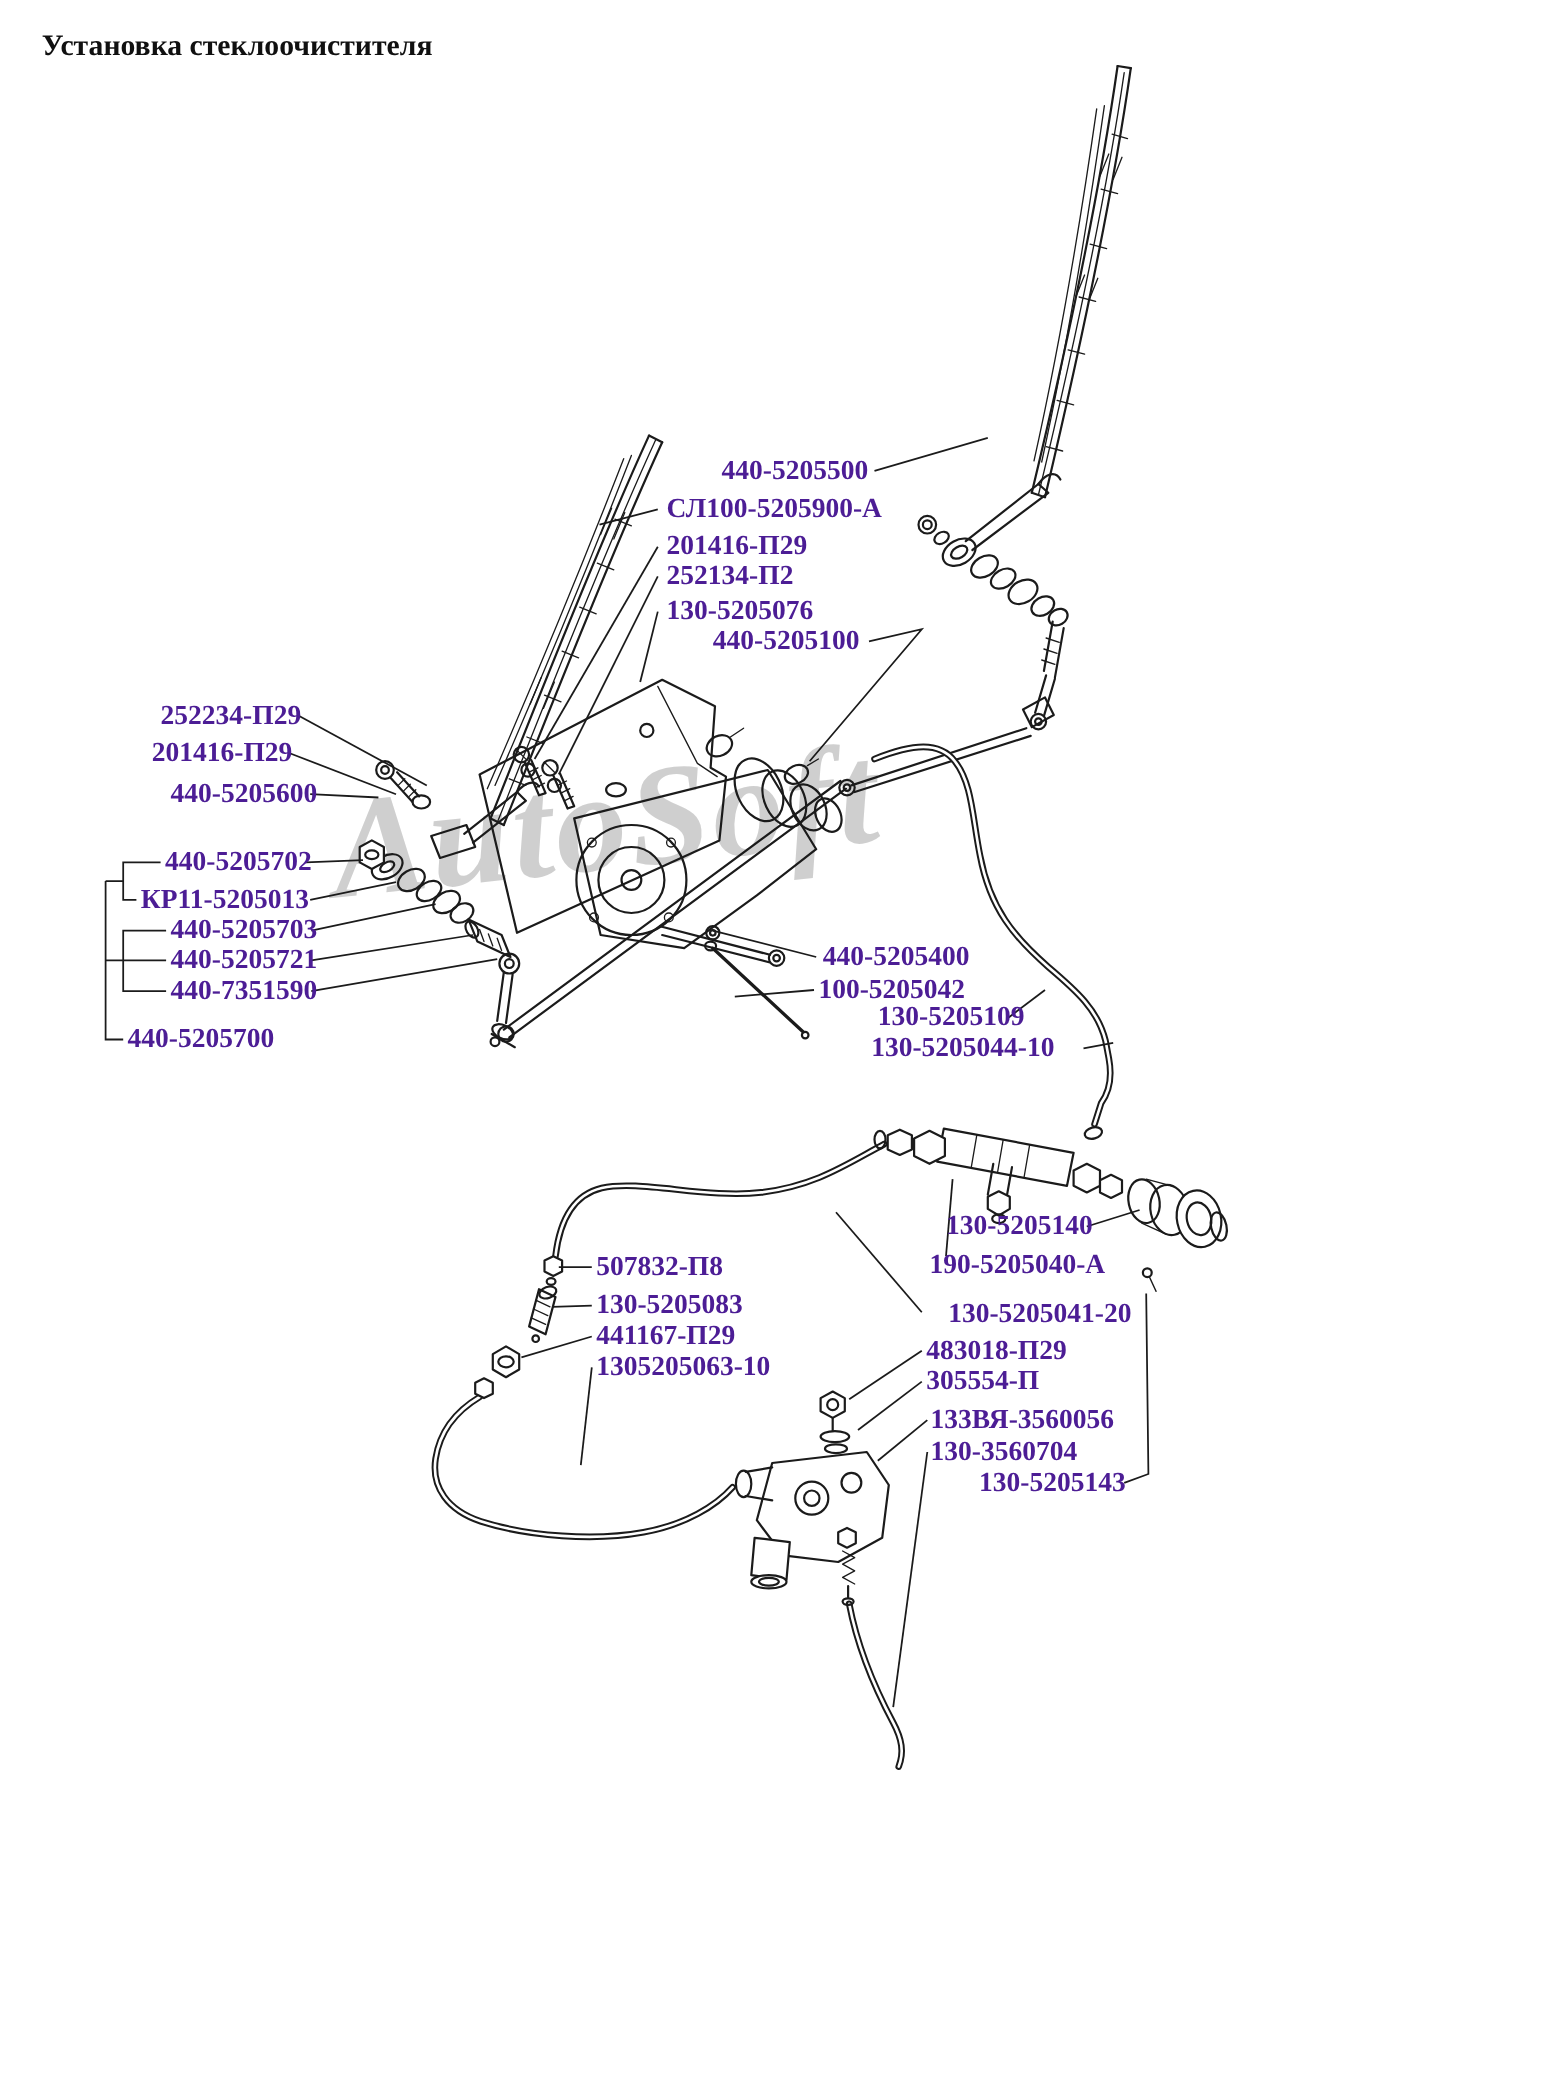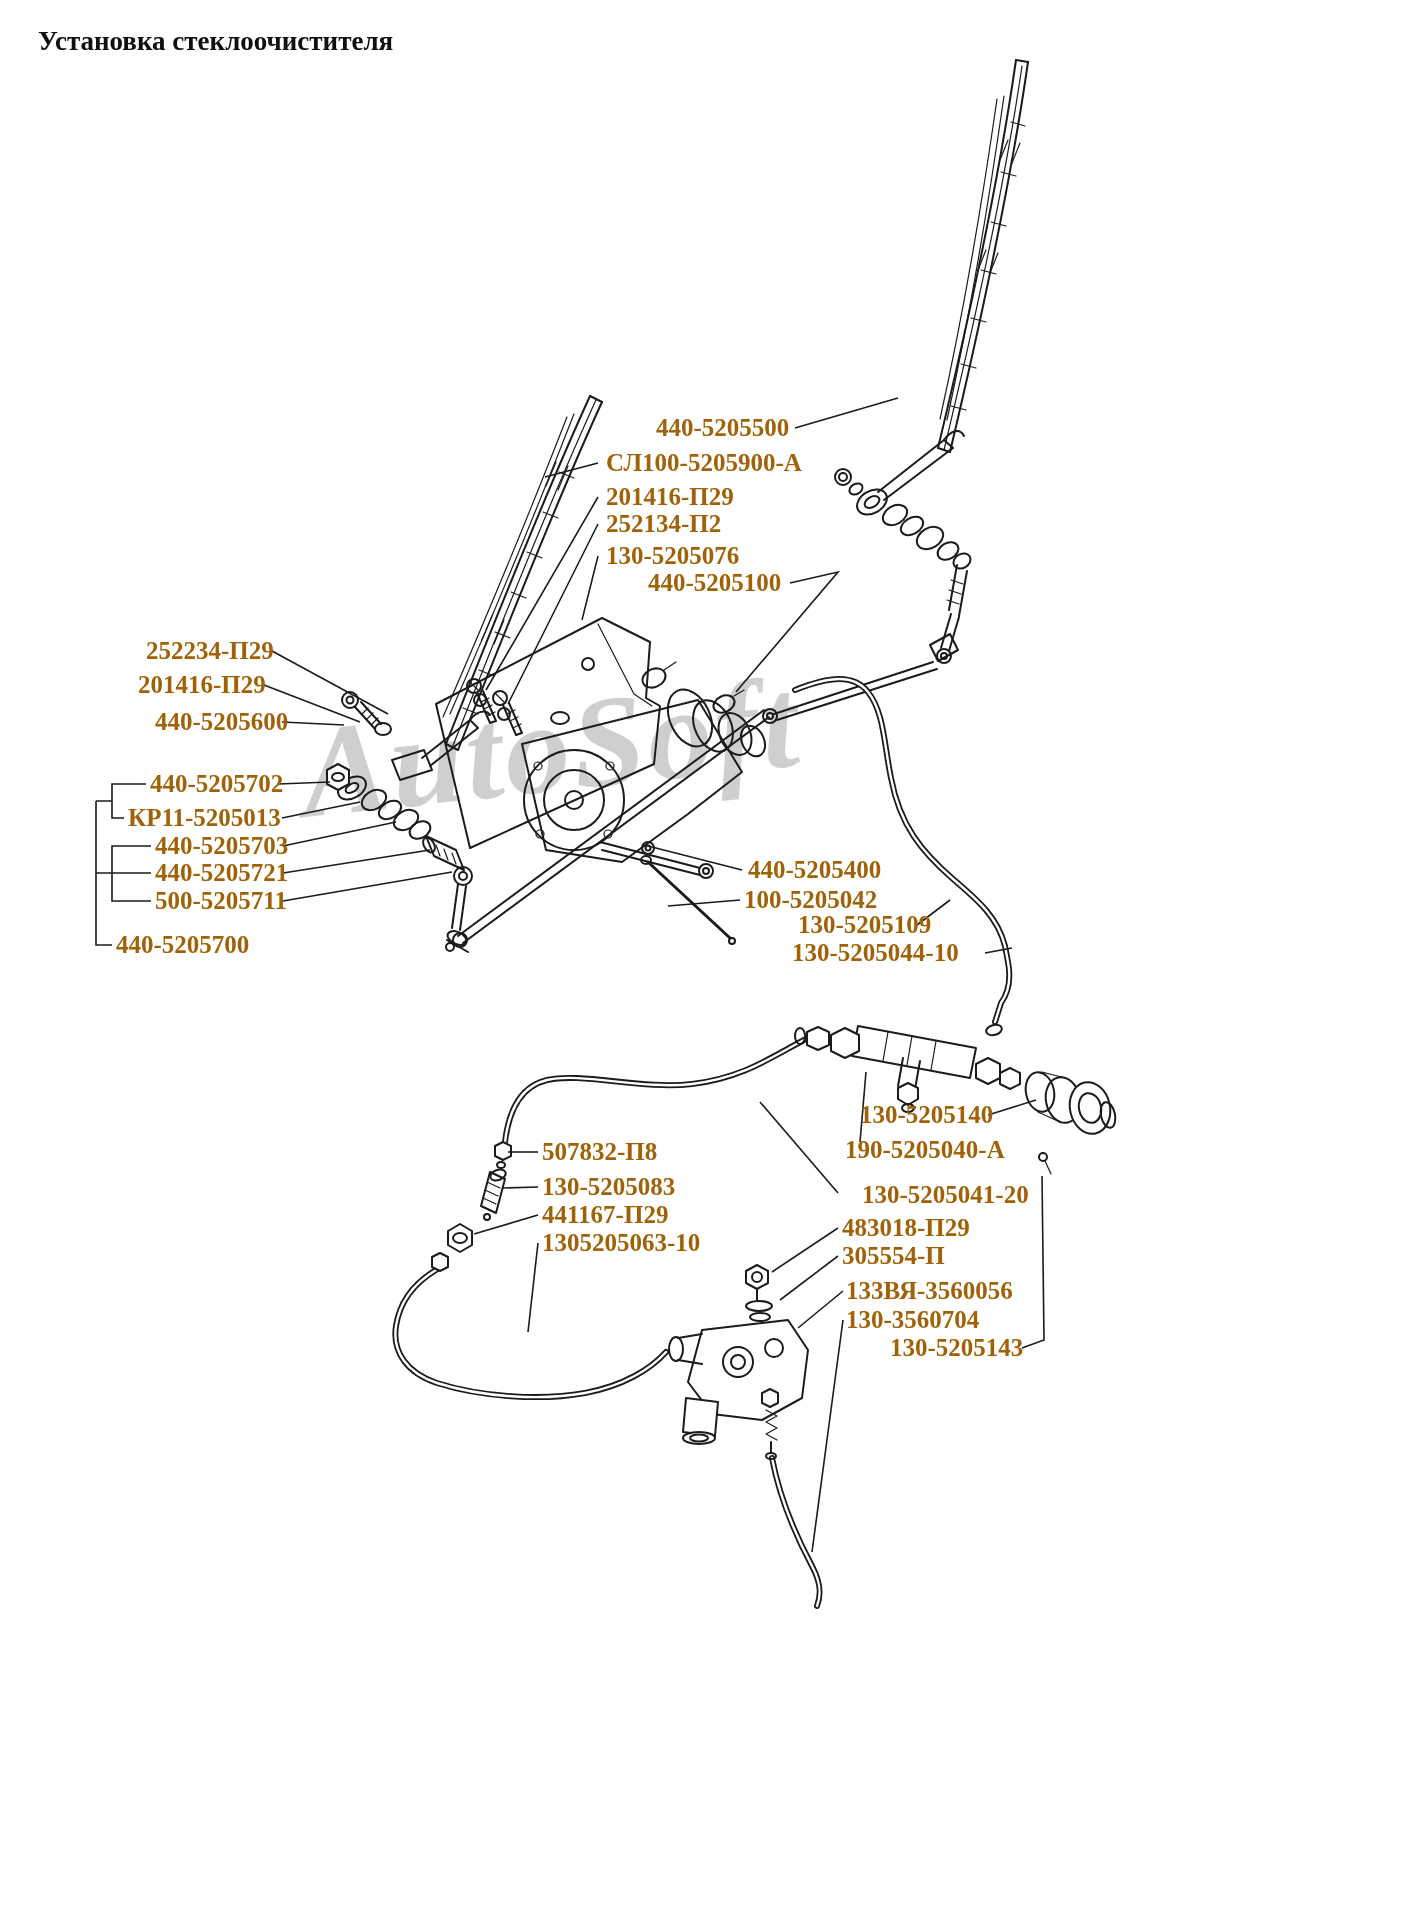--- a/index.html
+++ b/index.html
@@ -1,19 +1,19 @@
 <!DOCTYPE html>
 <html><head>
 <meta charset="utf-8">
 <style>
   html,body{margin:0;padding:0;background:#ffffff;}
   .page{position:relative;width:1401px;height:1905px;background:#ffffff;
         font-family:"Liberation Serif",serif;overflow:hidden;padding-left:41px;}
   .title{position:absolute;left:38px;top:26px;font-size:27px;font-weight:bold;color:#101010;}
-  .part-label{position:absolute;font-size:25px;font-weight:bold;color:#a16207;white-space:nowrap;line-height:28px;}
+  .part-label{position:absolute;font-size:25px;font-weight:bold;color:#4c1d95;white-space:nowrap;line-height:28px;}
   .watermark{position:absolute;left:300px;top:672px;font-size:130px;font-weight:bold;font-style:italic;
              color:#8f8f8f;opacity:0.42;transform:rotate(-6deg);letter-spacing:3px;pointer-events:none;}
   svg.diagram{position:absolute;left:0;top:0;}
   .ln{stroke:#1b1b1b;stroke-width:2;fill:none;stroke-linecap:round;stroke-linejoin:round;}
   .thin{stroke-width:1.2;}
   .leader{stroke:#1b1b1b;stroke-width:1.6;fill:none;}
   .tube-o{stroke:#1b1b1b;stroke-width:6;fill:none;stroke-linecap:round;}
   .tube-i{stroke:#ffffff;stroke-width:2.4;fill:none;stroke-linecap:round;}
   .fillw{fill:#ffffff;stroke:#1b1b1b;stroke-width:2;}
 </style>
@@ -269,21 +269,21 @@
   <div class="part-label" style="left:606px;top:510px">252134-П2</div>
   <div class="part-label" style="left:606px;top:542px">130-5205076</div>
   <div class="part-label" style="left:648px;top:569px">440-5205100</div>
   <div class="part-label" style="left:146px;top:637px">252234-П29</div>
   <div class="part-label" style="left:138px;top:671px">201416-П29</div>
   <div class="part-label" style="left:155px;top:708px">440-5205600</div>
   <div class="part-label" style="left:150px;top:770px">440-5205702</div>
   <div class="part-label" style="left:128px;top:804px">КР11-5205013</div>
   <div class="part-label" style="left:155px;top:832px">440-5205703</div>
   <div class="part-label" style="left:155px;top:859px">440-5205721</div>
-  <div class="part-label" style="left:155px;top:887px">500-5205711</div>
+  <div class="part-label" style="left:155px;top:887px">440-7351590</div>
   <div class="part-label" style="left:116px;top:931px">440-5205700</div>
   <div class="part-label" style="left:748px;top:856px">440-5205400</div>
   <div class="part-label" style="left:744px;top:886px">100-5205042</div>
   <div class="part-label" style="left:798px;top:911px">130-5205109</div>
   <div class="part-label" style="left:792px;top:939px">130-5205044-10</div>
   <div class="part-label" style="left:860px;top:1101px">130-5205140</div>
   <div class="part-label" style="left:845px;top:1136px">190-5205040-А</div>
   <div class="part-label" style="left:862px;top:1181px">130-5205041-20</div>
   <div class="part-label" style="left:842px;top:1214px">483018-П29</div>
   <div class="part-label" style="left:842px;top:1242px">305554-П</div>

